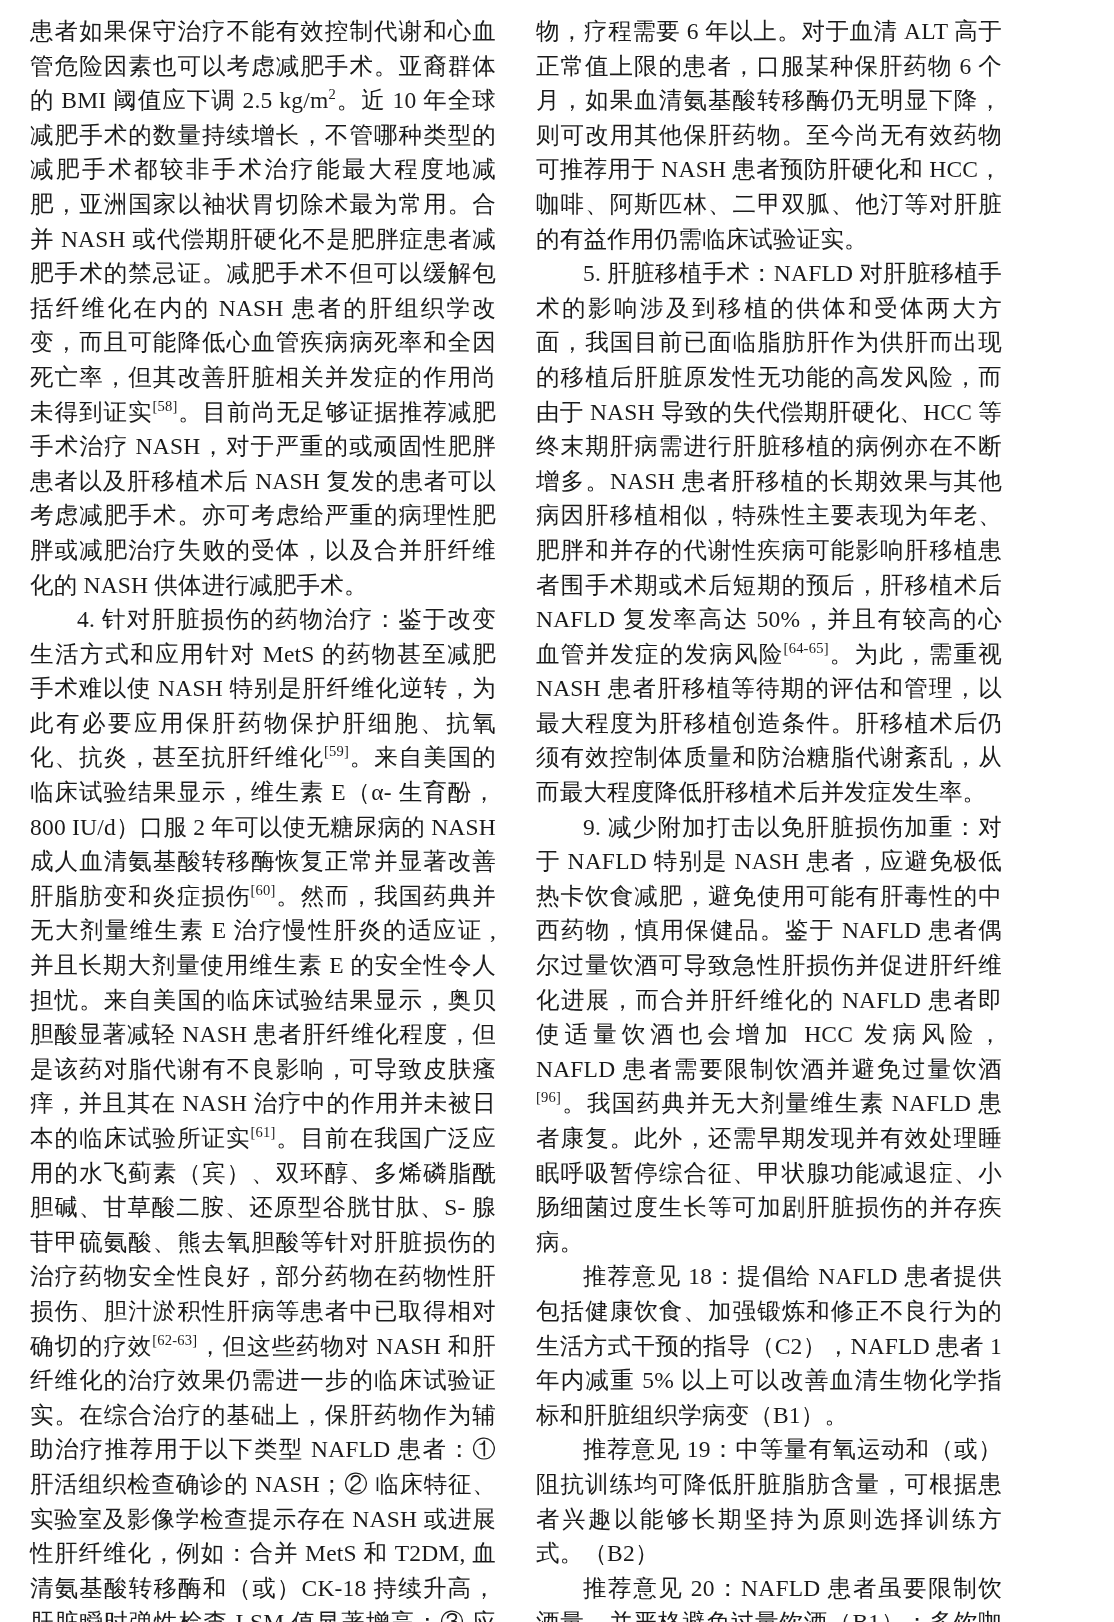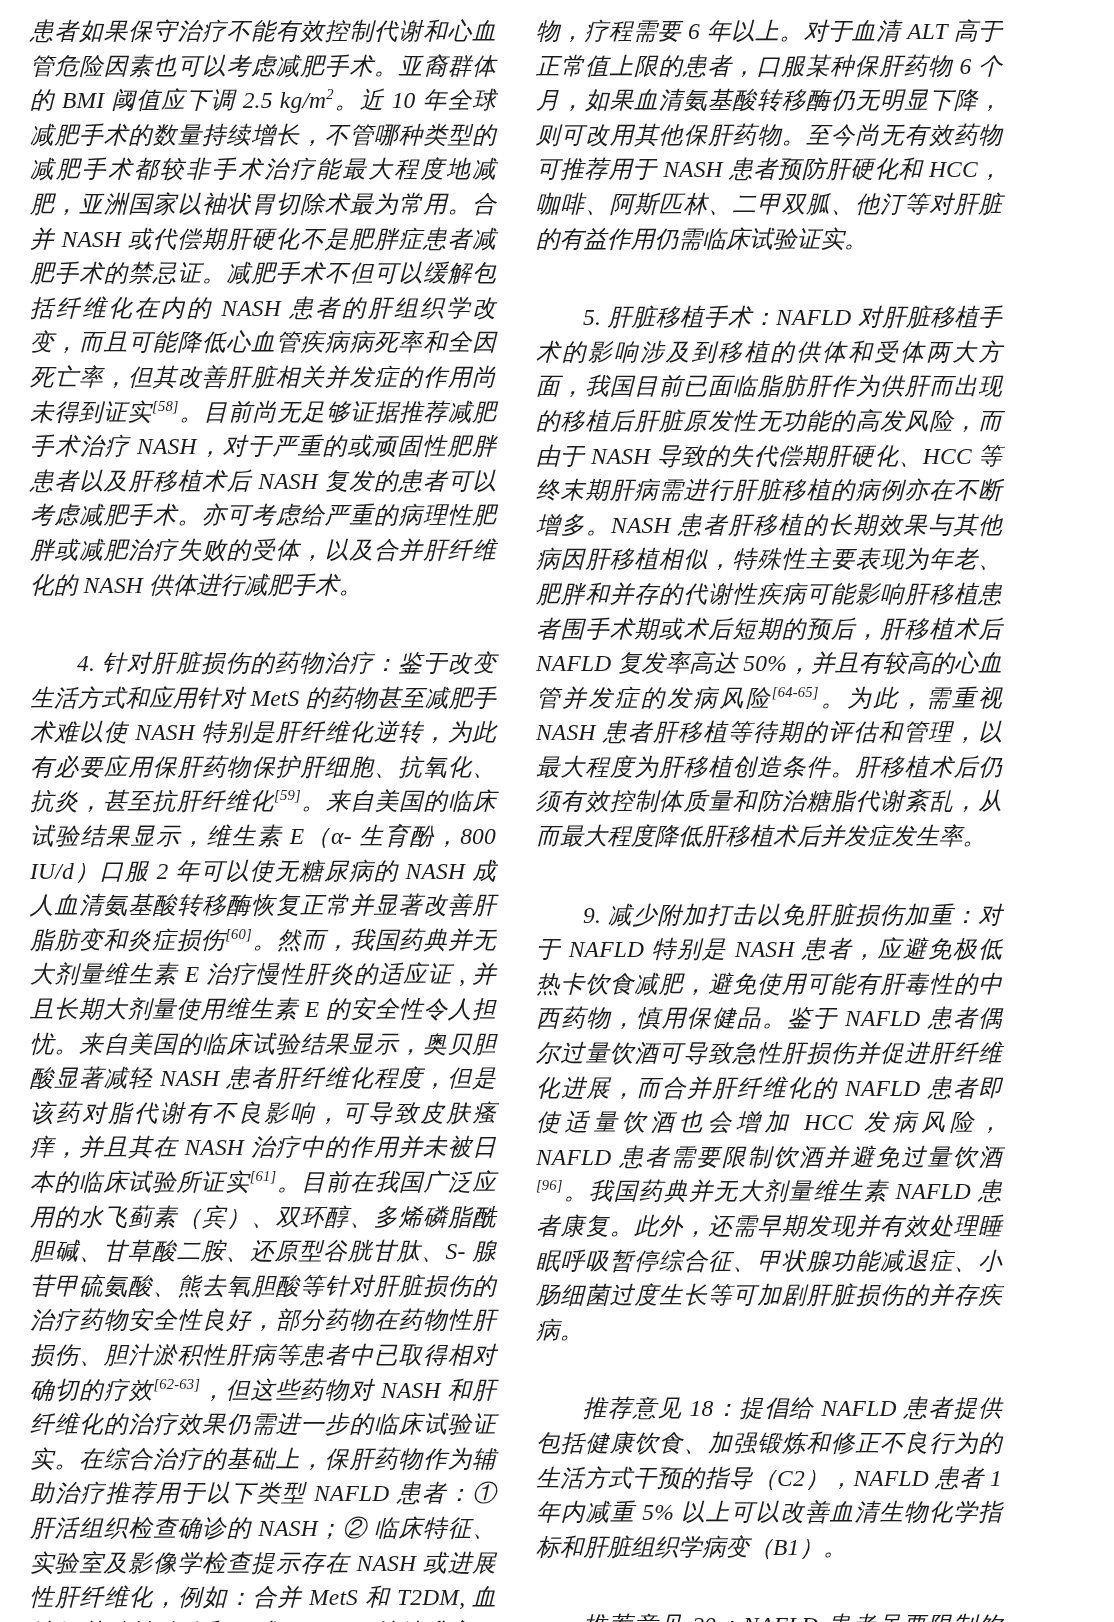--- a/index.html
+++ b/index.html
@@ -9,52 +9,52 @@
     background: #ffffff;
     color: #1b1b1b;
     font-family: "Liberation Serif", "DejaVu Serif", serif;
   }
   .page {
     box-sizing: border-box;
     width: 1022px;
     height: 1622px;
     padding: 14px 20px 0 30px;
     overflow: hidden;
-    font-style: italic;
   }
   .columns {
     display: flex;
     gap: 40px;
   }
   .column {
     width: 504px;
     font-size: 23.5px;
     line-height: 34.6px;
     text-align: justify;
     text-justify: inter-ideograph;
     letter-spacing: 0.2px;
   }
   p.para { margin: 0; padding: 0; }
-  p.para.indent { text-indent: 2em; margin-top: 44px; }
+  p.para.indent { text-indent: 2em; }
   sup.ref {
     font-size: 0.62em;
     line-height: 0;
     vertical-align: super;
   }
 </style>
 </head>
 <body>
 
 <div class="page">
   <div class="columns">
     <div class="column">
         <p class="para"><span>患者如果保守治疗不能有效控制代谢和心血管危险因素也可以考虑减肥手术。亚裔群体的 BMI 阈值应下调 2.5 kg/m</span><sup class="ref">2</sup><span>。近 10 年全球减肥手术的数量持续增长，不管哪种类型的减肥手术都较非手术治疗能最大程度地减肥，亚洲国家以袖状胃切除术最为常用。合并 NASH 或代偿期肝硬化不是肥胖症患者减肥手术的禁忌证。减肥手术不但可以缓解包括纤维化在内的 NASH 患者的肝组织学改变，而且可能降低心血管疾病病死率和全因死亡率，但其改善肝脏相关并发症的作用尚未得到证实</span><sup class="ref">[58]</sup><span>。目前尚无足够证据推荐减肥手术治疗 NASH，对于严重的或顽固性肥胖患者以及肝移植术后 NASH 复发的患者可以考虑减肥手术。亦可考虑给严重的病理性肥胖或减肥治疗失败的受体，以及合并肝纤维化的 NASH 供体进行减肥手术。</span></p>
         <p class="para indent"><span>4. 针对肝脏损伤的药物治疗：鉴于改变生活方式和应用针对 MetS 的药物甚至减肥手术难以使 NASH 特别是肝纤维化逆转，为此有必要应用保肝药物保护肝细胞、抗氧化、抗炎，甚至抗肝纤维化</span><sup class="ref">[59]</sup><span>。来自美国的临床试验结果显示，维生素 E（α- 生育酚，800 IU/d）口服 2 年可以使无糖尿病的 NASH 成人血清氨基酸转移酶恢复正常并显著改善肝脂肪变和炎症损伤</span><sup class="ref">[60]</sup><span>。然而，我国药典并无大剂量维生素 E 治疗慢性肝炎的适应证 , 并且长期大剂量使用维生素 E 的安全性令人担忧。来自美国的临床试验结果显示，奥贝胆酸显著减轻 NASH 患者肝纤维化程度，但是该药对脂代谢有不良影响，可导致皮肤瘙痒，并且其在 NASH 治疗中的作用并未被日本的临床试验所证实</span><sup class="ref">[61]</sup><span>。目前在我国广泛应用的水飞蓟素（宾）、双环醇、多烯磷脂酰胆碱、甘草酸二胺、还原型谷胱甘肽、S- 腺苷甲硫氨酸、熊去氧胆酸等针对肝脏损伤的治疗药物安全性良好，部分药物在药物性肝损伤、胆汁淤积性肝病等患者中已取得相对确切的疗效</span><sup class="ref">[62-63]</sup><span>，但这些药物对 NASH 和肝纤维化的治疗效果仍需进一步的临床试验证实。在综合治疗的基础上，保肝药物作为辅助治疗推荐用于以下类型 NAFLD 患者：① 肝活组织检查确诊的 NASH；② 临床特征、实验室及影像学检查提示存在 NASH 或进展性肝纤维化，例如：合并 MetS 和 T2DM, 血清氨基酸转移酶和（或）CK-18 持续升高，肝脏瞬时弹性检查 LSM 值显著增高；③ 应用相关药物治疗 MetS 和 T2DM 过程中出现肝脏氨基酸转移酶升高；④ 合并药物性肝损伤、自身免疫性肝炎、慢性病毒性肝炎等其他肝病。建议根据肝脏损伤类型、程度以及药物效能和价格选择 1 种保肝药</span></p>
       </div>
     <div class="column">
         <p class="para"><span>物，疗程需要 6 年以上。对于血清 ALT 高于正常值上限的患者，口服某种保肝药物 6 个月，如果血清氨基酸转移酶仍无明显下降，则可改用其他保肝药物。至今尚无有效药物可推荐用于 NASH 患者预防肝硬化和 HCC，咖啡、阿斯匹林、二甲双胍、他汀等对肝脏的有益作用仍需临床试验证实。</span></p>
         <p class="para indent"><span>5. 肝脏移植手术：NAFLD 对肝脏移植手术的影响涉及到移植的供体和受体两大方面，我国目前已面临脂肪肝作为供肝而出现的移植后肝脏原发性无功能的高发风险，而由于 NASH 导致的失代偿期肝硬化、HCC 等终末期肝病需进行肝脏移植的病例亦在不断增多。NASH 患者肝移植的长期效果与其他病因肝移植相似，特殊性主要表现为年老、肥胖和并存的代谢性疾病可能影响肝移植患者围手术期或术后短期的预后，肝移植术后 NAFLD 复发率高达 50%，并且有较高的心血管并发症的发病风险</span><sup class="ref">[64-65]</sup><span>。为此，需重视 NASH 患者肝移植等待期的评估和管理，以最大程度为肝移植创造条件。肝移植术后仍须有效控制体质量和防治糖脂代谢紊乱，从而最大程度降低肝移植术后并发症发生率。</span></p>
         <p class="para indent"><span>9. 减少附加打击以免肝脏损伤加重：对于 NAFLD 特别是 NASH 患者，应避免极低热卡饮食减肥，避免使用可能有肝毒性的中西药物，慎用保健品。鉴于 NAFLD 患者偶尔过量饮酒可导致急性肝损伤并促进肝纤维化进展，而合并肝纤维化的 NAFLD 患者即使适量饮酒也会增加 HCC 发病风险，NAFLD 患者需要限制饮酒并避免过量饮酒</span><sup class="ref">[96]</sup><span>。我国药典并无大剂量维生素 NAFLD 患者康复。此外，还需早期发现并有效处理睡眠呼吸暂停综合征、甲状腺功能减退症、小肠细菌过度生长等可加剧肝脏损伤的并存疾病。</span></p>
         <p class="para indent"><span>推荐意见 18：提倡给 NAFLD 患者提供包括健康饮食、加强锻炼和修正不良行为的生活方式干预的指导（C2），NAFLD 患者 1 年内减重 5% 以上可以改善血清生物化学指标和肝脏组织学病变（B1）。</span></p>
+        <p class="para indent"><span>推荐意见 19：中等量有氧运动和（或）阻抗训练均可降低肝脏脂肪含量，可根据患者兴趣以能够长期坚持为原则选择训练方式。（B2）</span></p>
         <p class="para indent"><span>推荐意见 20：NAFLD 患者虽要限制饮酒量，并严格避免过量饮酒（B1）；多饮咖啡和茶可能有助于 NAFLD 患者康复（C1）。</span></p>
       </div>
   </div>
 </div>
 
 </body></html>

